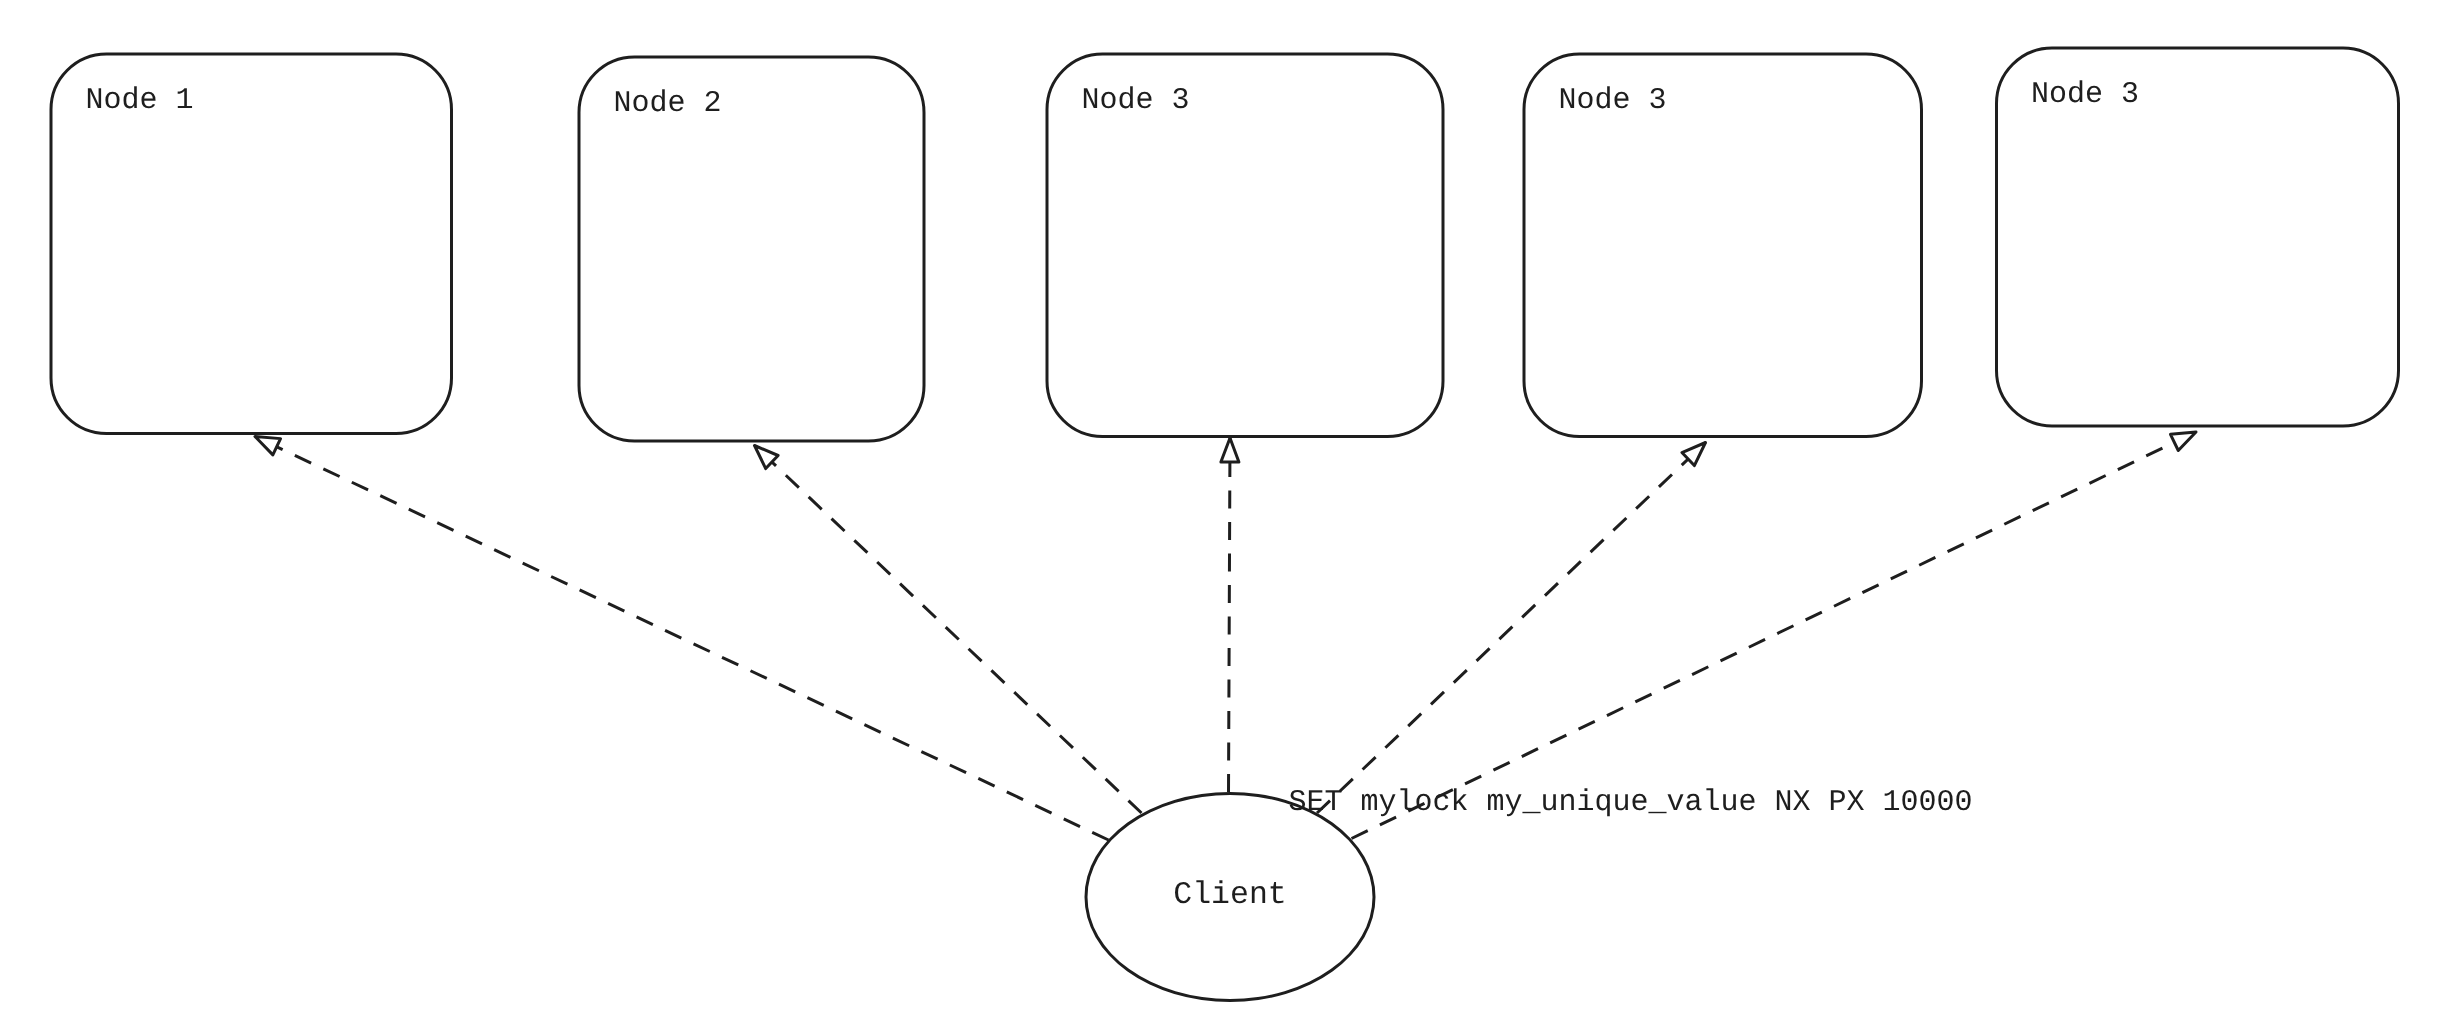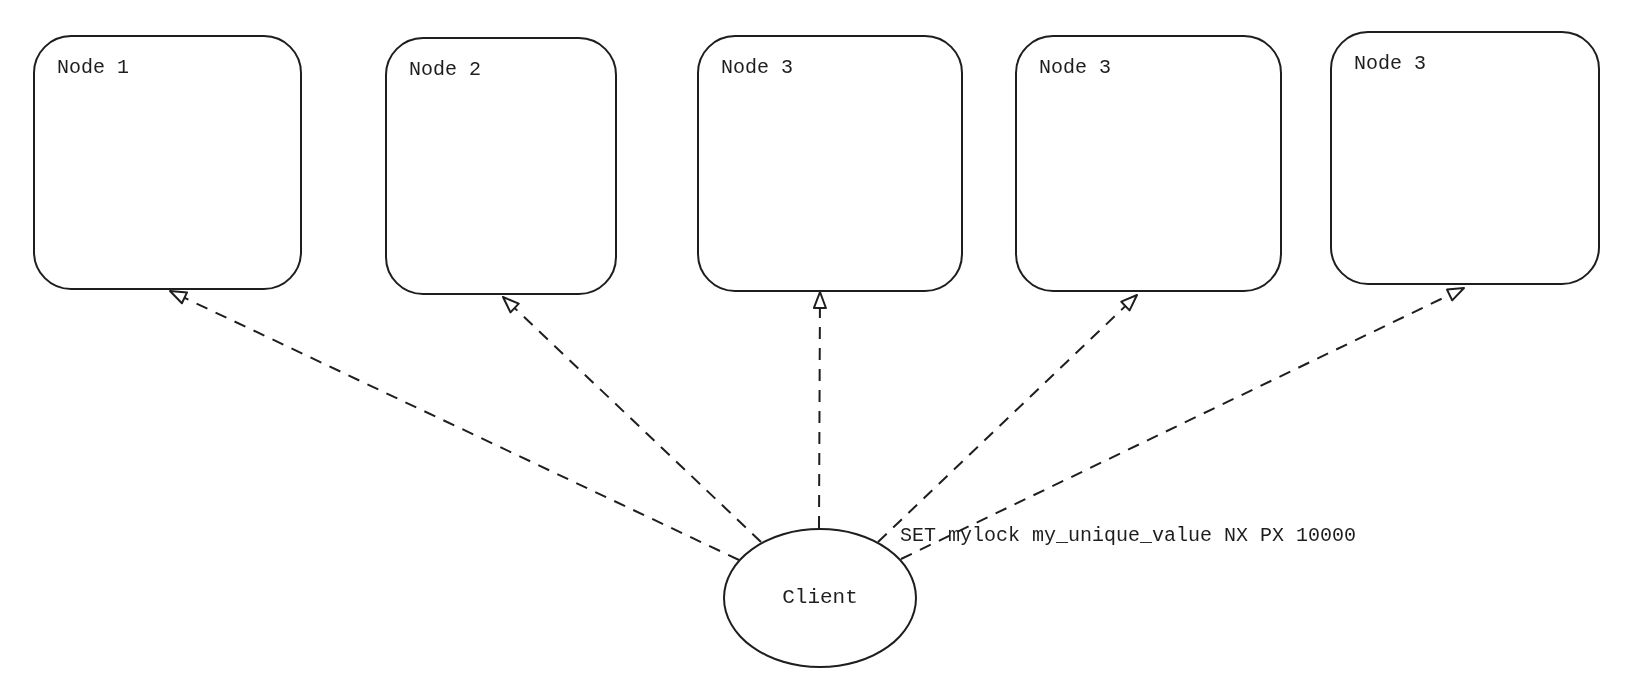--- a/index.html
+++ b/index.html
@@ -44,21 +44,21 @@
     display: flex;
     align-items: center;
     justify-content: center;
   }
   .client-label {
     font-size: 21px;
     line-height: 22px;
   }
   .annotation {
     position: absolute;
-    left: 900px;
+    left: 859px;
     top: 524px;
     font-size: 20px;
     line-height: 24px;
     white-space: nowrap;
   }
   .arrow-layer {
     position: absolute;
     left: 0;
     top: 0;
     width: 1625px;

